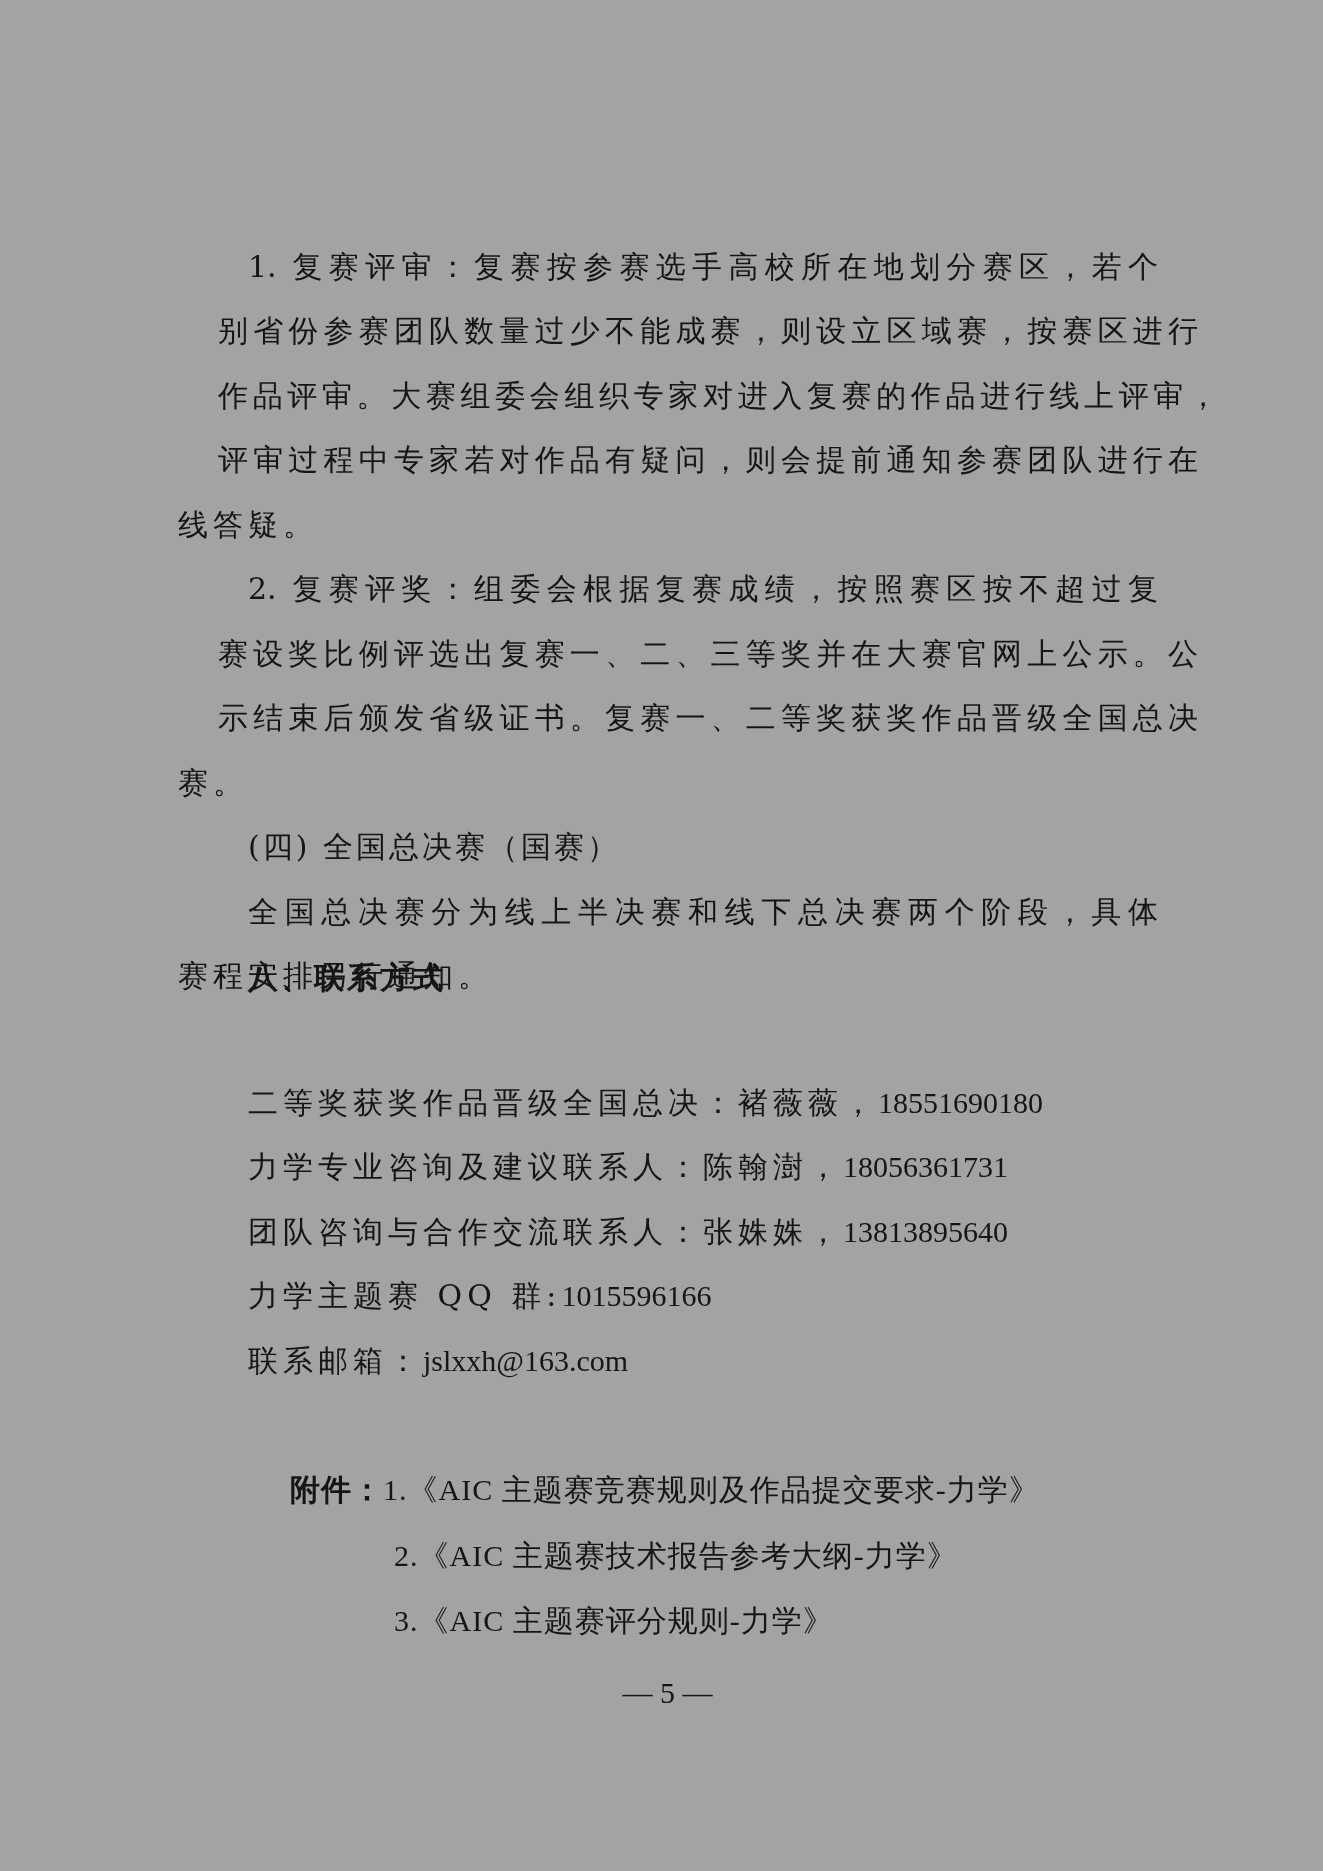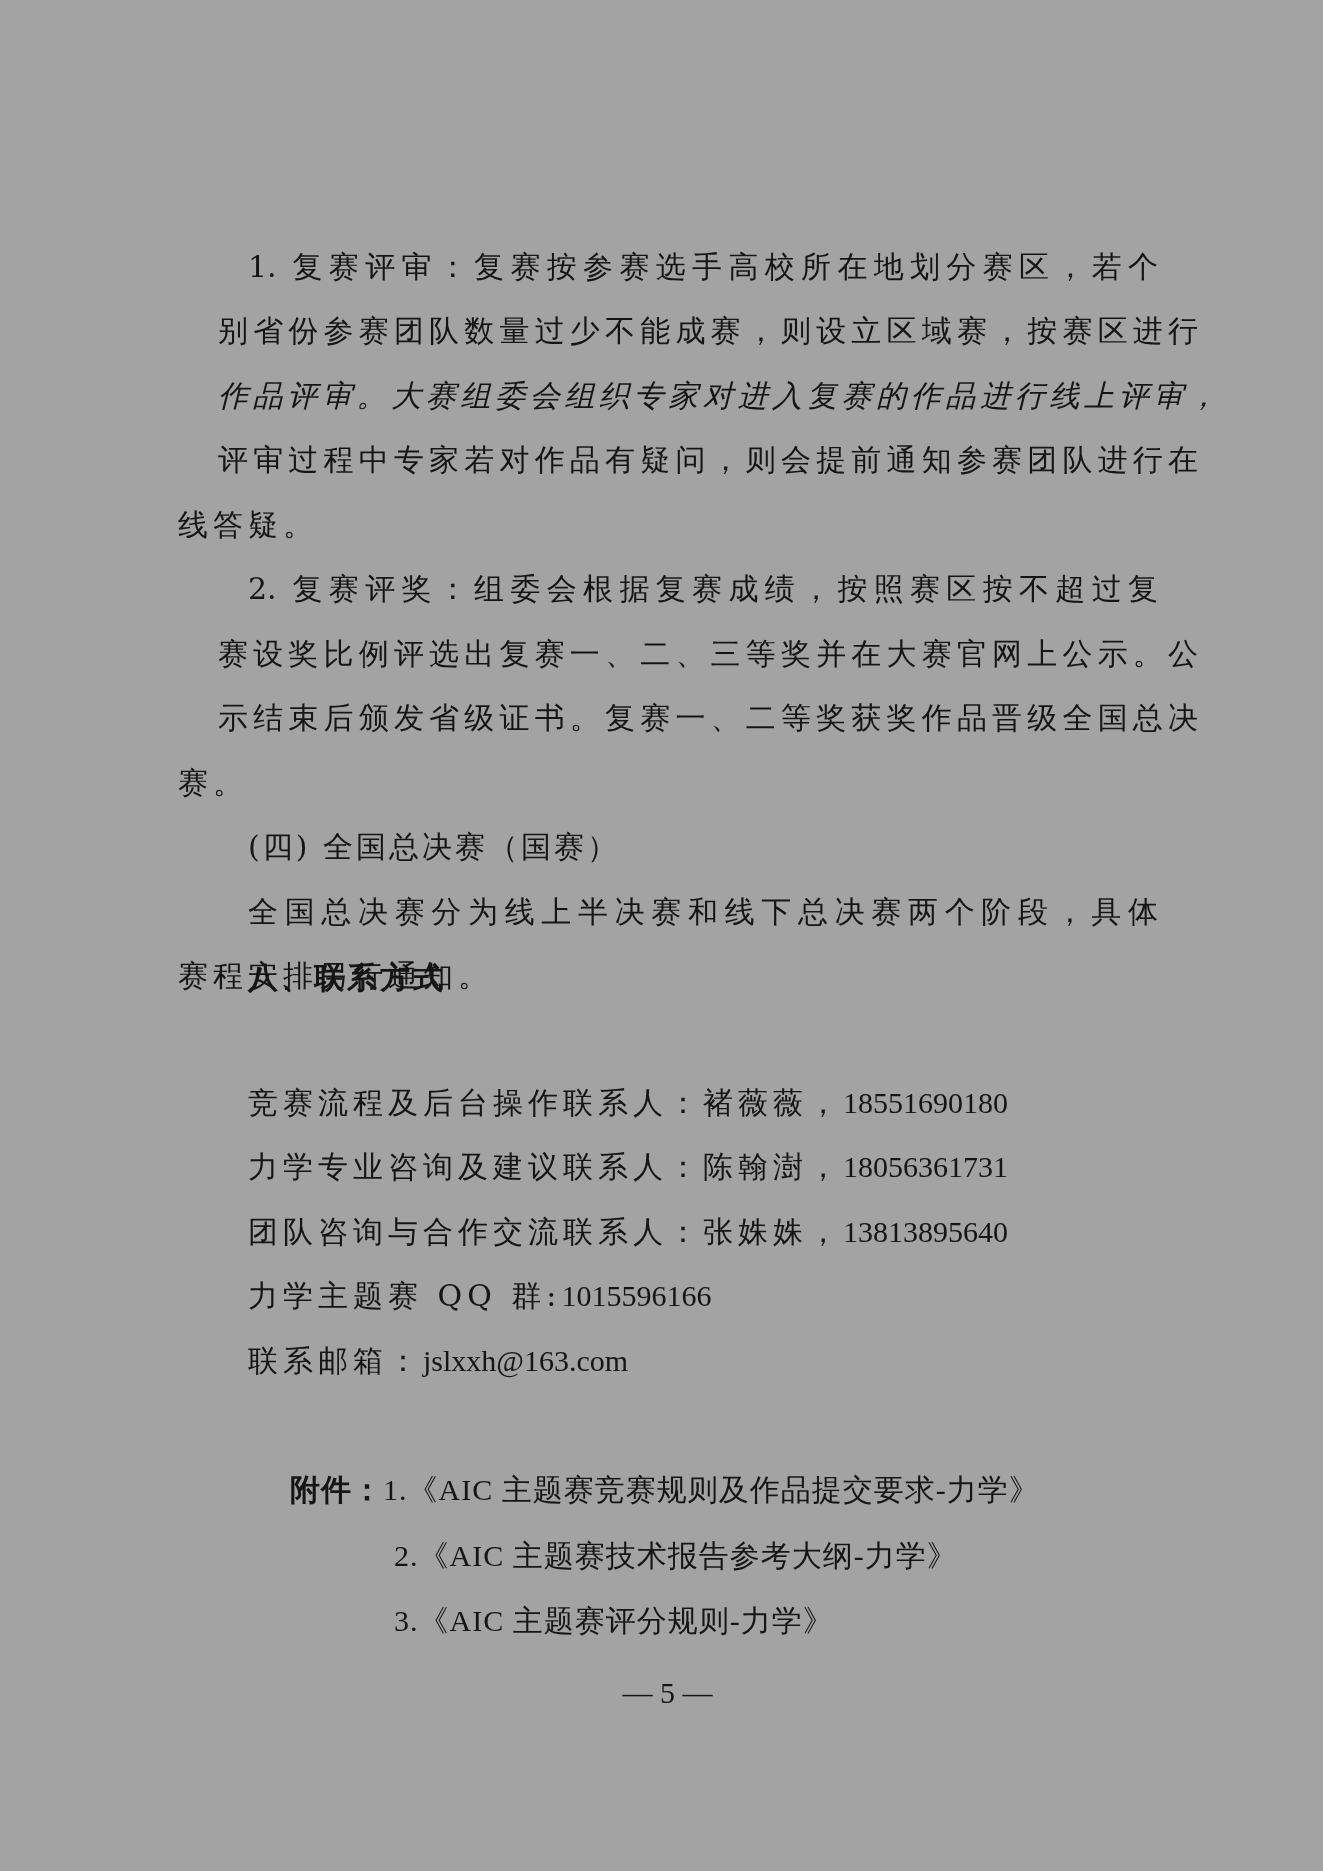--- a/index.html
+++ b/index.html
@@ -81,37 +81,37 @@
       color: #151515;
     }
   </style>
 </head>
 <body>
 
 <div class="page">
 
   <div class="line first" style="top:247px;">1. 复赛评审：复赛按参赛选手高校所在地划分赛区，若个</div>
   <div class="line full" style="top:311px;">别省份参赛团队数量过少不能成赛，则设立区域赛，按赛区进行</div>
-  <div class="line full" style="top:376px; width:1000px;font-style:italic;">作品评审。大赛组委会组织专家对进入复赛的作品进行线上评审，</div>
+  <div class="line full" style="top:376px; width:1000px;">作品评审。大赛组委会组织专家对进入复赛的作品进行线上评审，</div>
   <div class="line full" style="top:440px;">评审过程中专家若对作品有疑问，则会提前通知参赛团队进行在</div>
   <div class="line cont" style="top:505px;">线答疑。</div>
 
   <div class="line first" style="top:569px;">2. 复赛评奖：组委会根据复赛成绩，按照赛区按不超过复</div>
   <div class="line full" style="top:634px;">赛设奖比例评选出复赛一、二、三等奖并在大赛官网上公示。公</div>
   <div class="line full" style="top:698px;">示结束后颁发省级证书。复赛一、二等奖获奖作品晋级全国总决</div>
   <div class="line cont" style="top:763px;">赛。</div>
 
   <div class="line ind" style="top:827px; letter-spacing:3px;">(四) 全国总决赛（国赛）</div>
   <div class="line first" style="top:892px;">全国总决赛分为线上半决赛和线下总决赛两个阶段，具体</div>
   <div class="line cont" style="top:956px;">赛程安排另行通知。</div>
 
   <div class="line ind heading-bold" style="top:958px;">八、联系方式</div>
 
   <div class="line ind" style="top:1083px;">
-    <span>竞赛流程及后台操作联系人：</span><span>褚薇薇，</span><span class="num">18551690180</span>
+    <span>二等奖获奖作品晋级全国总决：</span><span>褚薇薇，</span><span class="num">18551690180</span>
   </div>
   <div class="line ind" style="top:1147px;">
     <span>力学专业咨询及建议联系人：</span><span>陈翰澍，</span><span class="num">18056361731</span>
   </div>
   <div class="line ind" style="top:1212px;">
     <span>团队咨询与合作交流联系人：</span><span>张姝姝，</span><span class="num">13813895640</span>
   </div>
   <div class="line ind" style="top:1276px;">
     <span>力学主题赛 QQ 群:</span><span class="num">1015596166</span>
   </div>

